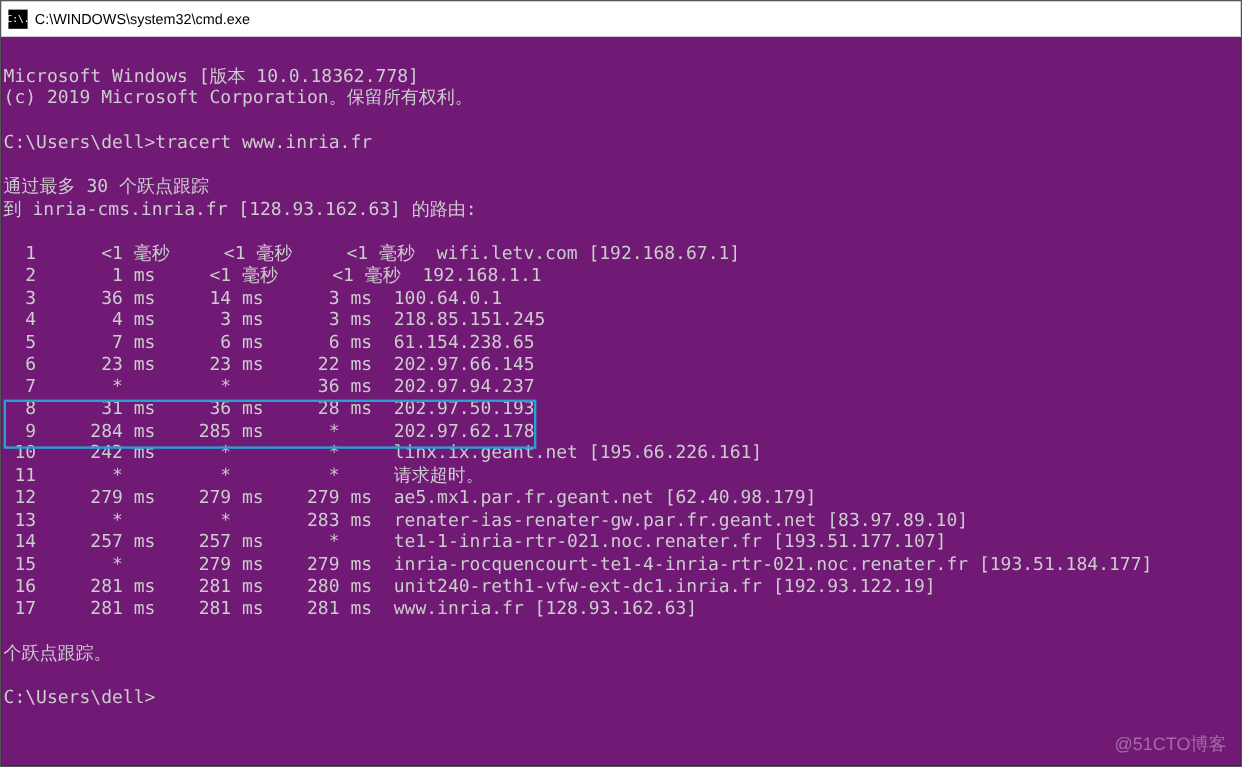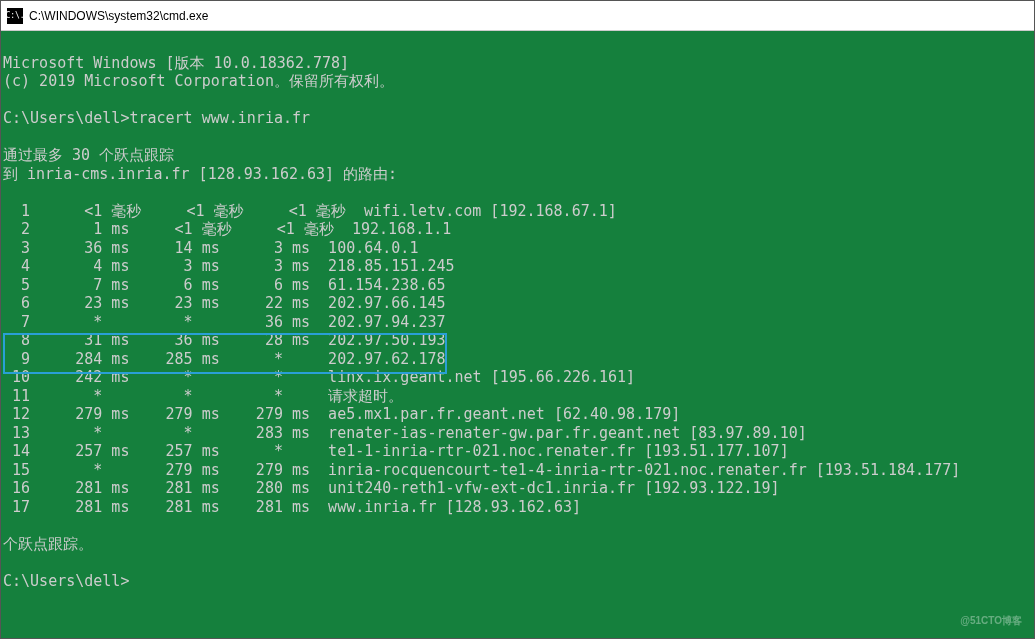--- a/index.html
+++ b/index.html
@@ -35,21 +35,21 @@
     margin-right: 6px;
     background: #000;
     display: inline-flex;
     align-items: center;
     justify-content: center;
     color: #fff;
     font-size: 8px;
     font-family: monospace;
   }
   .terminal {
-    background: #15803d;
+    background: #701a75;
     color: #ccc;
     font-size: 15px;
     line-height: 18.5px;
     padding: 4px 2px;
     white-space: pre;
     font-family: "NSimSun", "SimSun", "Consolas", monospace;
     position: relative;
     height: calc(100% - 30px);
   }
   .highlight-box {
@@ -59,23 +59,22 @@
     top: 302px;
     width: 444px;
     height: 41px;
     pointer-events: none;
   }
   .watermark {
     position: absolute;
     right: 12px;
     bottom: 8px;
     color: rgba(255,255,255,0.35);
-    font-size: 10px;
+    font-size: 15px;
     font-family: "Microsoft YaHei", sans-serif;
-    font-weight: bold;
   }
 </style>
 </head>
 <body>
 
 <div class="window">
 
   <div class="titlebar">
     <span class="titlebar-icon">C:\.</span>
     <span>C:\WINDOWS\system32\cmd.exe</span>

